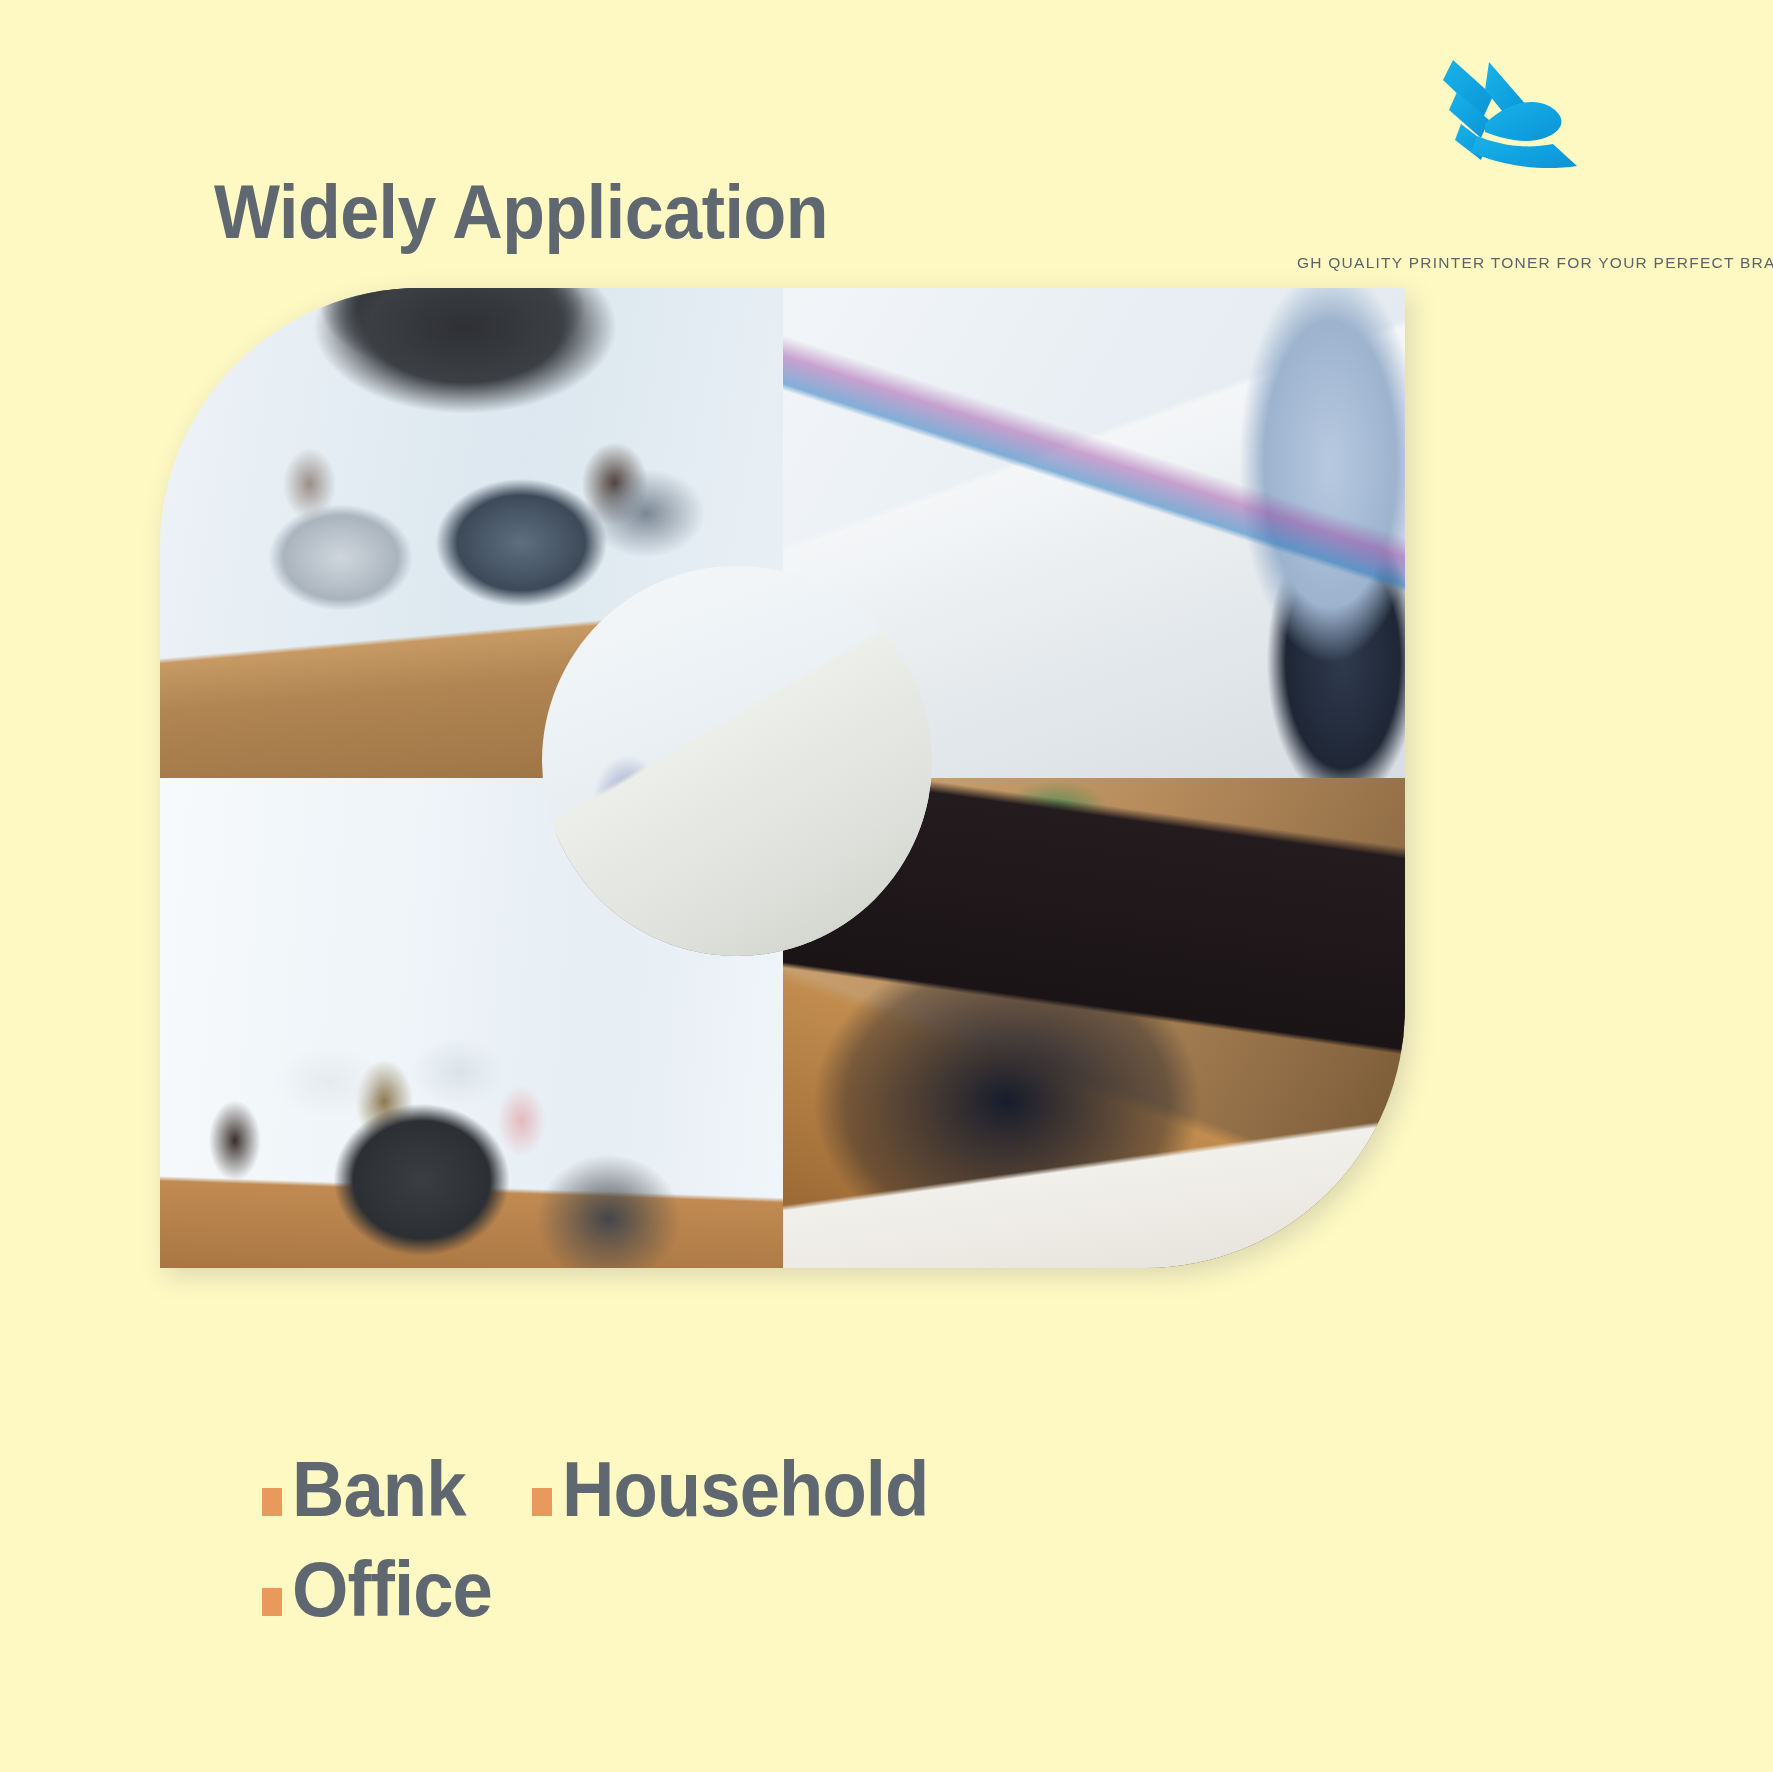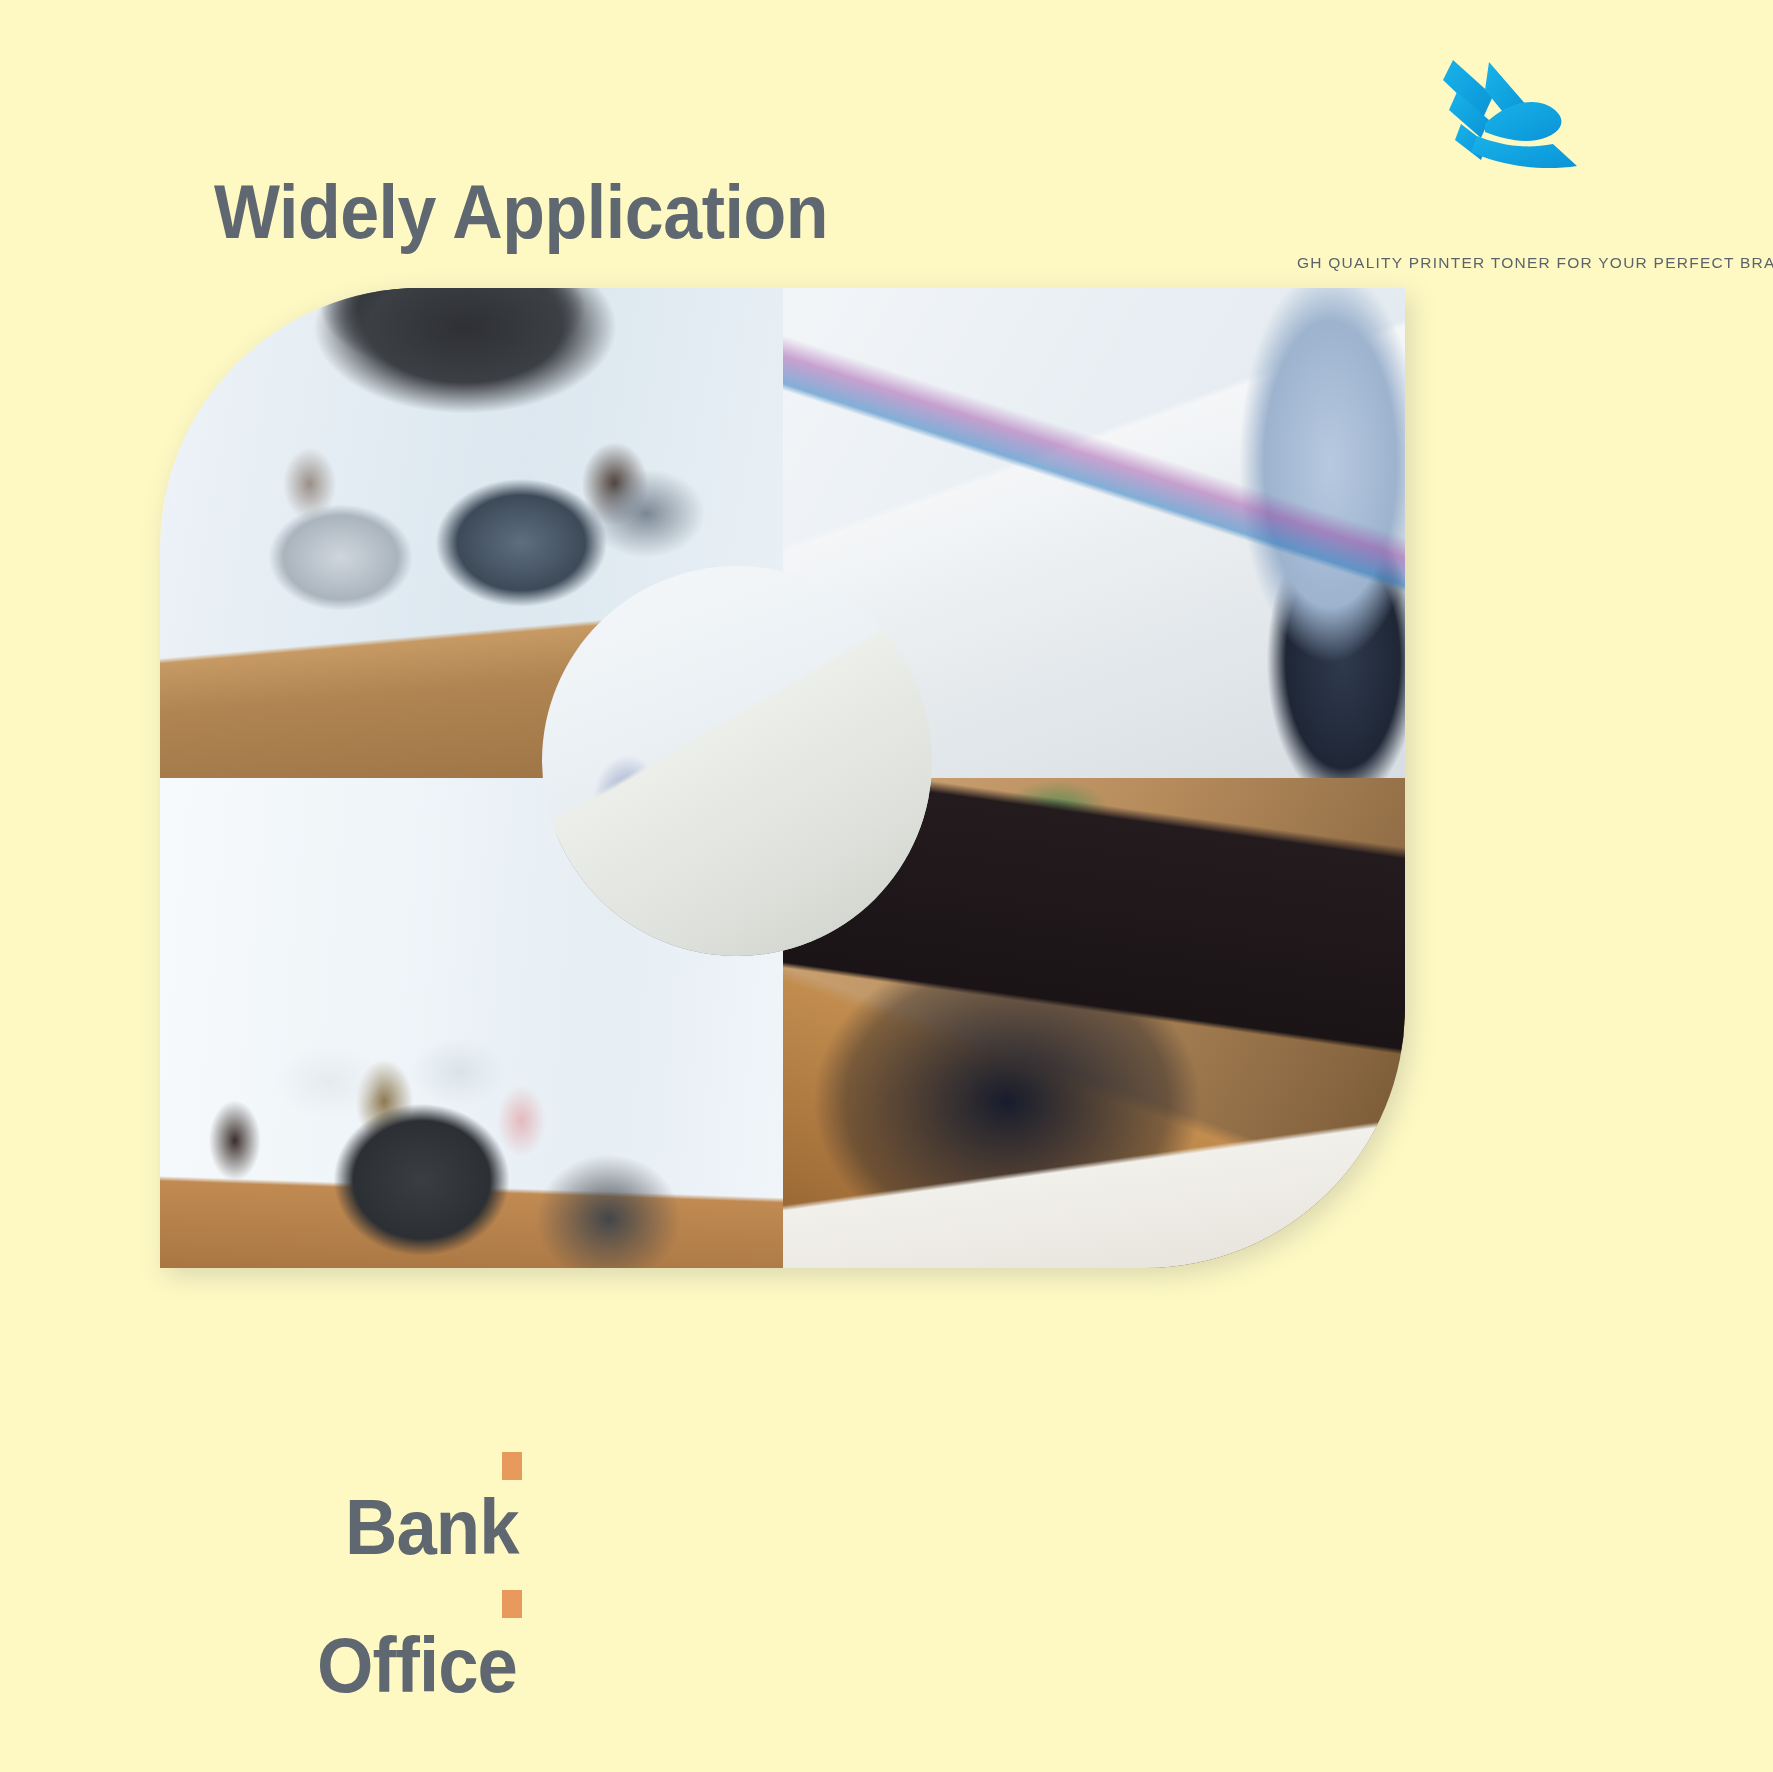--- a/index.html
+++ b/index.html
@@ -235,21 +235,21 @@
   .label-text {
     font-size: 78px;
     font-weight: bold;
     color: #5f6771;
     line-height: 0.95;
     letter-spacing: -1px;
     transform: scaleX(0.93);
     transform-origin: left bottom;
   }
   
-  .col-1 { width: 270px; flex-direction: column; }
+  .col-1 { width: 270px; }
   .col-2 { width: 400px; }
   .col-3 { width: 420px; }
 </style>
 </head>
 <body>
 
 <div id="page">
 
   <div id="page-title">Widely Application</div>
 
@@ -300,20 +300,24 @@
     </div>
   </div>
 
   <div id="labels">
 
     <div class="label-row">
       <div class="label-item col-1">
         <span class="bullet"></span>
         <span class="label-text">Bank</span>
       </div>
+      <div class="label-item col-2">
+        <span class="bullet"></span>
+        <span class="label-text">Household</span>
+      </div>
     </div>
 
     <div class="label-row">
       <div class="label-item col-1">
         <span class="bullet"></span>
         <span class="label-text">Office</span>
       </div>
     </div>
 
   </div>

